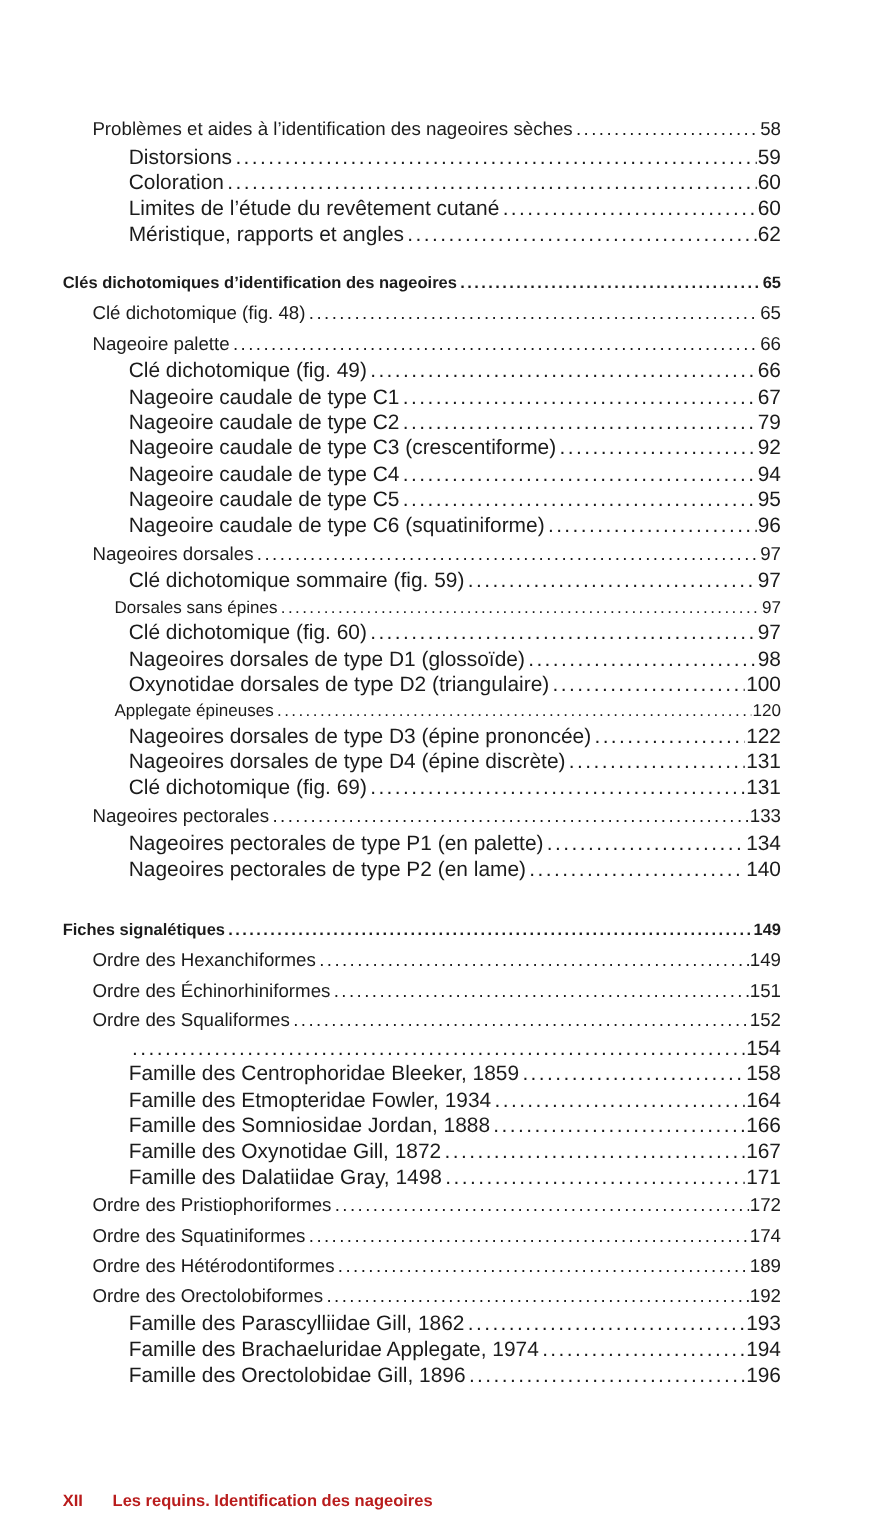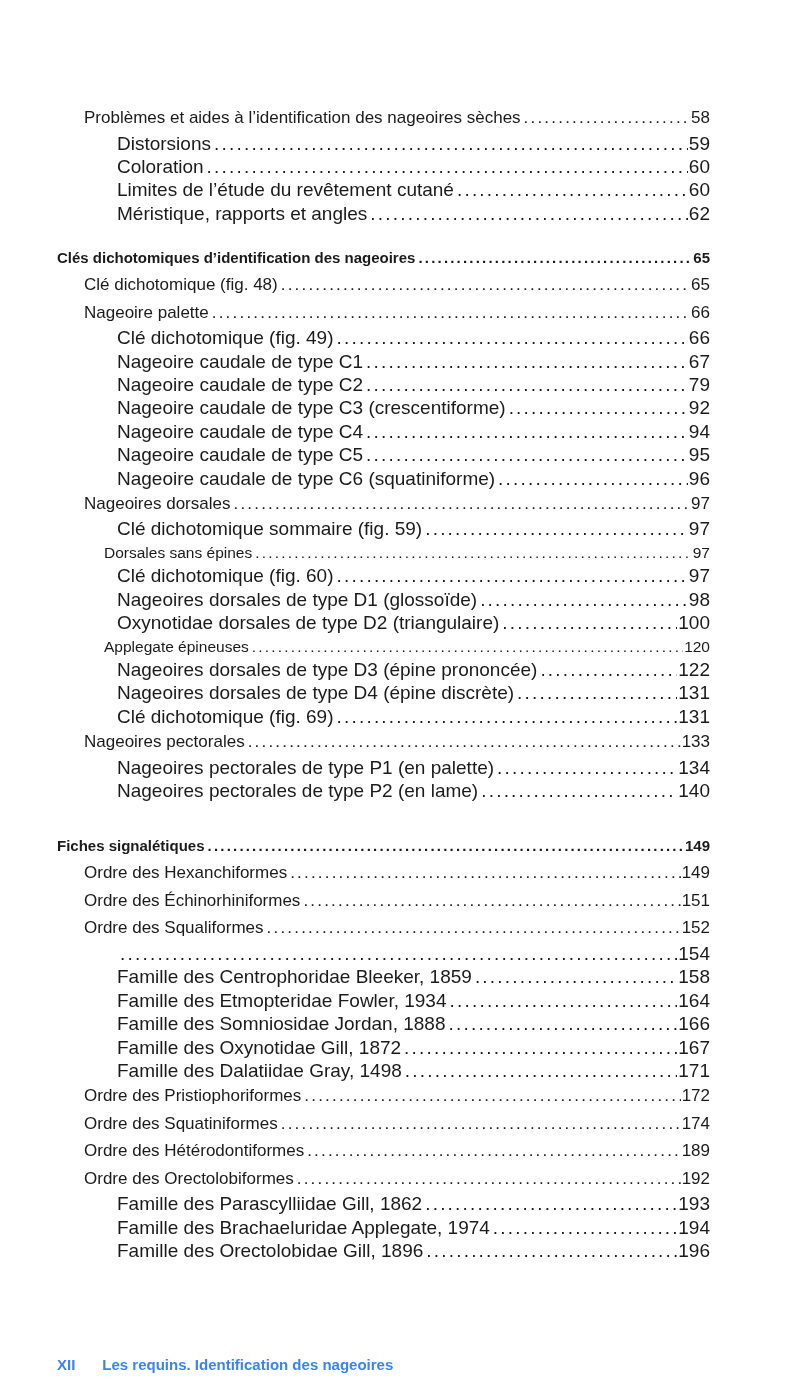--- a/index.html
+++ b/index.html
@@ -61,21 +61,21 @@
   }
   .page-num { flex: none; }
   .footer {
     position: absolute;
     top: 1356px;
     left: 57px;
     display: flex;
     gap: 27px;
     font-size: 15px;
     font-weight: 600;
-    color: #3b82f6;
+    color: #b91c1c;
   }
 </style>
 </head>
 <body>
 
 <div class="page">
   <main class="toc" id="toc">
       <div class="row lvl1">
         <span class="label">Problèmes et aides à l’identification des nageoires sèches</span>
         <span class="dots"></span>

